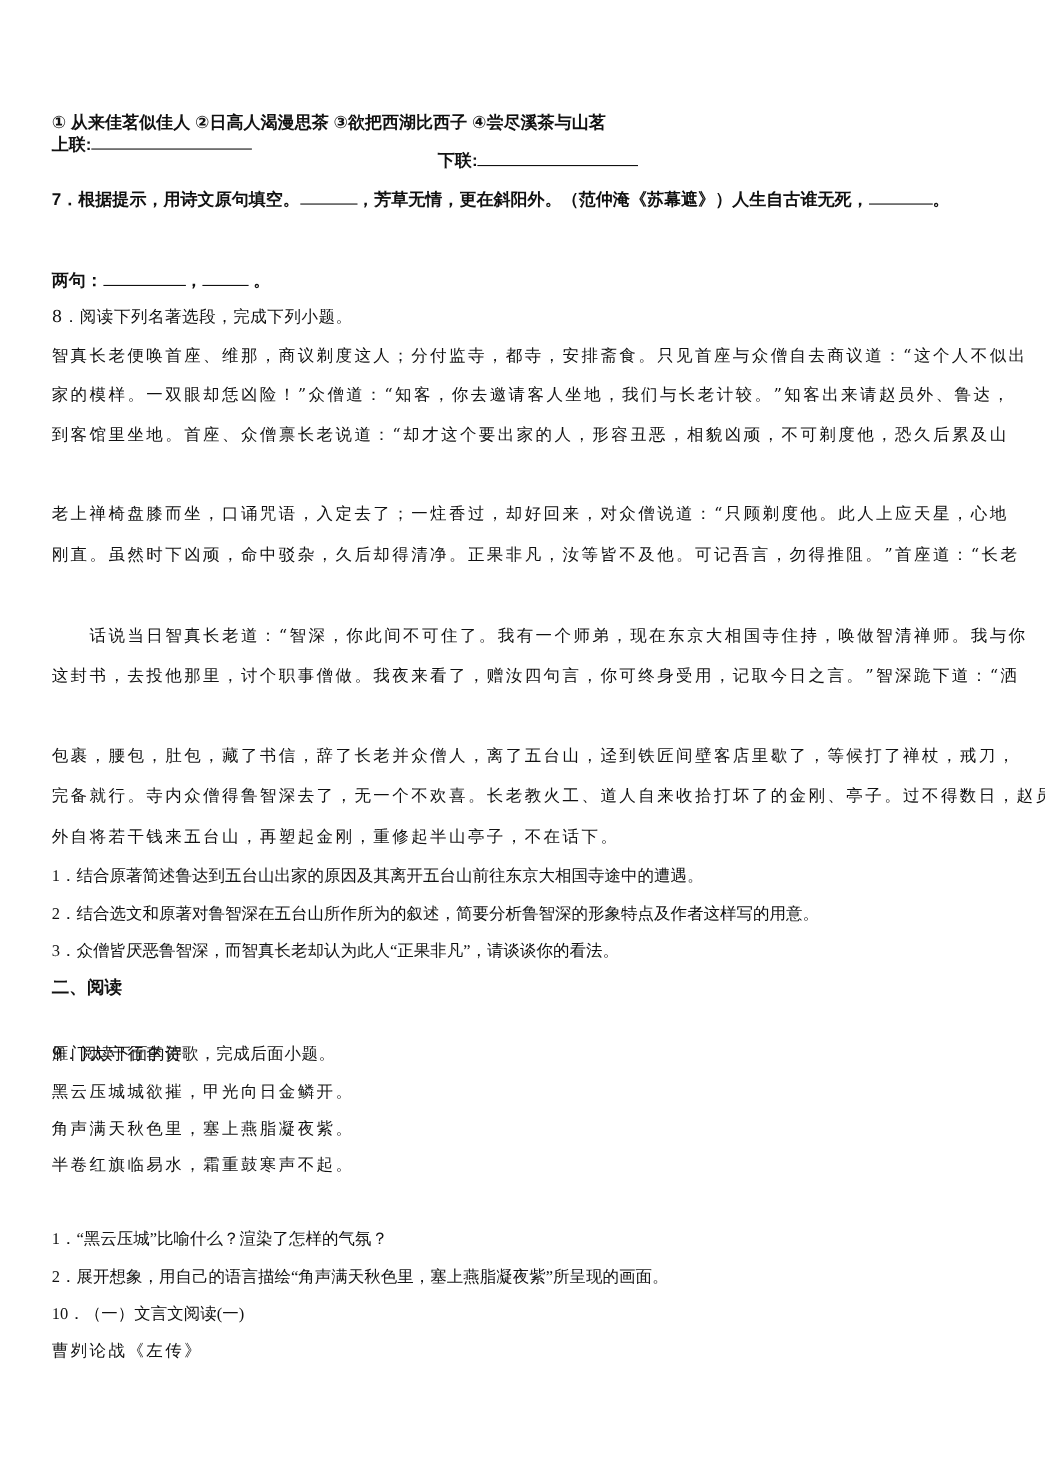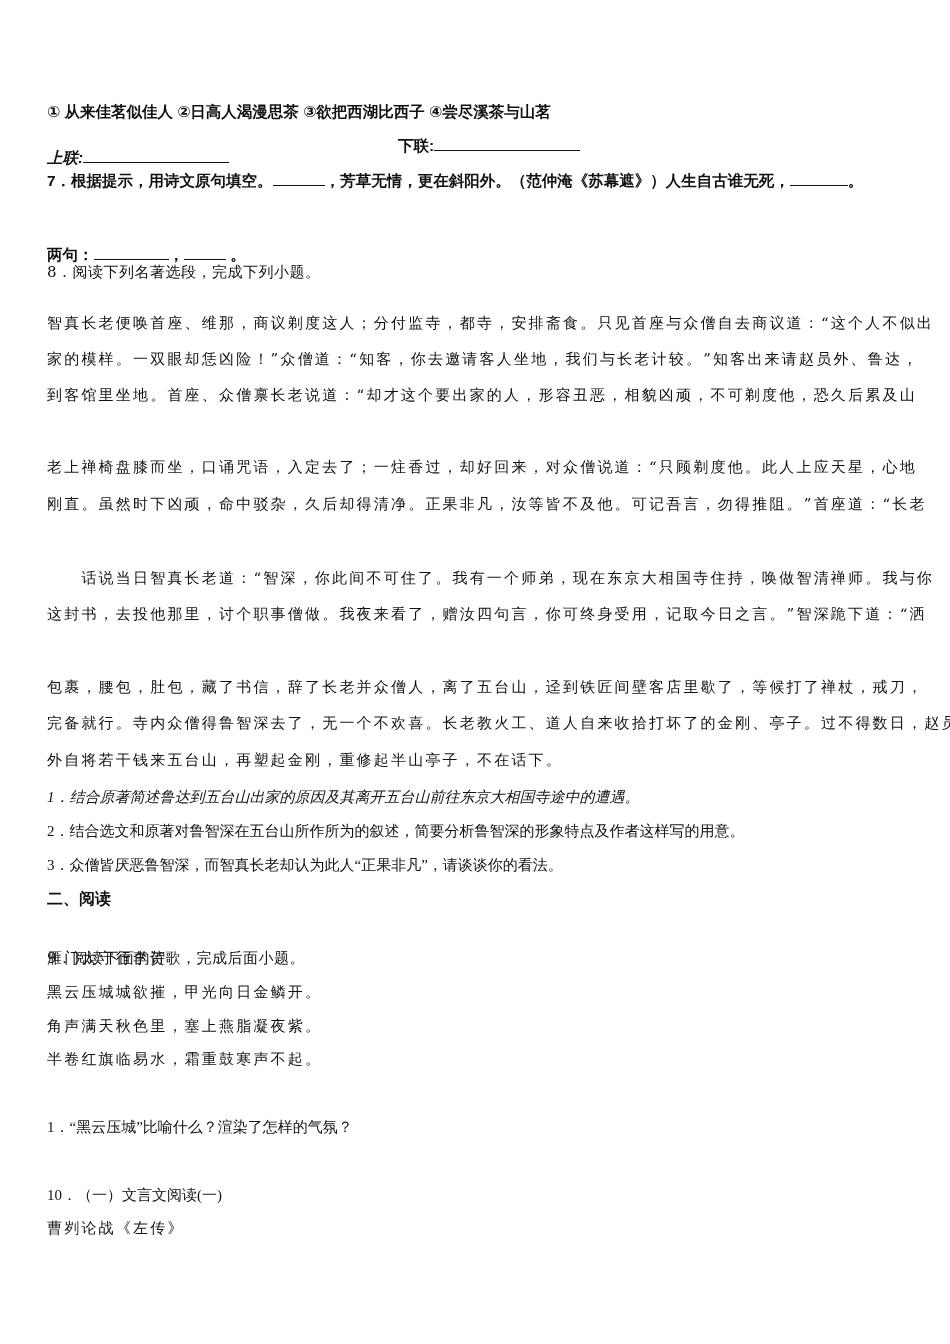--- a/index.html
+++ b/index.html
@@ -13,58 +13,59 @@
     .blank { display: inline-block; border-bottom: 1px solid #111; height: 14px; vertical-align: baseline; }
     .section-head { font-family: "Liberation Sans", "DejaVu Sans", sans-serif; font-weight: bold; font-size: 16px; }
   </style>
 </head>
 <body>
 
 <div class="page">
 
   <div class="line bold" style="top:102px;">① 从来佳茗似佳人 ②日高人渴漫思茶 ③欲把西湖比西子 ④尝尽溪茶与山茗</div>
 
-  <div class="line bold" style="top:148px;font-style:italic;">
+  <div class="line bold" style="top:121px;">
     <span>上联:</span><span class="blank" style="width:146px;"></span>
   </div>
   <div class="line bold" style="top:136px; left:398px;">
     <span>下联:</span><span class="blank" style="width:146px;"></span>
   </div>
 
   <div class="line bold" style="top:171px;">
     <span>7．根据提示，用诗文原句填空。</span><span class="blank" style="width:52px;"></span><span>，芳草无情，更在斜阳外。（范仲淹《苏幕遮》）人生自古谁无死，</span><span class="blank" style="width:58px;"></span><span>。</span>
   </div>
   <div class="line bold" style="top:245px;">
     <span>两句：</span><span class="blank" style="width:75px;"></span><span>，</span><span class="blank" style="width:42px;"></span><span> 。</span>
   </div>
 
-  <div class="line serif" style="top:262px; letter-spacing:0.5px;">8．阅读下列名著选段，完成下列小题。</div>
+  <div class="line serif" style="top:278px; letter-spacing:0.5px;">8．阅读下列名著选段，完成下列小题。</div>
 
   <div class="line serif justify" style="top:313px;">智真长老便唤首座、维那，商议剃度这人；分付监寺，都寺，安排斋食。只见首座与众僧自去商议道：“这个人不似出</div>
   <div class="line serif justify" style="top:349px;">家的模样。一双眼却恁凶险！”众僧道：“知客，你去邀请客人坐地，我们与长老计较。”知客出来请赵员外、鲁达，</div>
   <div class="line serif justify" style="top:385px;">到客馆里坐地。首座、众僧禀长老说道：“却才这个要出家的人，形容丑恶，相貌凶顽，不可剃度他，恐久后累及山</div>
   <div class="line serif justify" style="top:494px;">刚直。虽然时下凶顽，命中驳杂，久后却得清净。正果非凡，汝等皆不及他。可记吾言，勿得推阻。”首座道：“长老</div>
   <div class="line serif justify" style="top:457px;">老上禅椅盘膝而坐，口诵咒语，入定去了；一炷香过，却好回来，对众僧说道：“只顾剃度他。此人上应天星，心地</div>
 
   <div class="line serif justify" style="top:604px;">这封书，去投他那里，讨个职事僧做。我夜来看了，赠汝四句言，你可终身受用，记取今日之言。”智深跪下道：“洒</div>
   <div class="line serif justify" style="top:568px;">　　话说当日智真长老道：“智深，你此间不可住了。我有一个师弟，现在东京大相国寺住持，唤做智清禅师。我与你</div>
   <div class="line serif justify" style="top:677px;">包裹，腰包，肚包，藏了书信，辞了长老并众僧人，离了五台山，迳到铁匠间壁客店里歇了，等候打了禅杖，戒刀，</div>
   <div class="line serif justify" style="top:713px;">完备就行。寺内众僧得鲁智深去了，无一个不欢喜。长老教火工、道人自来收拾打坏了的金刚、亭子。过不得数日，赵员</div>
   <div class="line serif" style="top:750px;">外自将若干钱来五台山，再塑起金刚，重修起半山亭子，不在话下。</div>
 
-  <div class="line plain" style="top:787px;font-style:italic;">1．结合原著简述鲁达到五台山出家的原因及其离开五台山前往东京大相国寺途中的遭遇。</div>
+  <div class="line plain" style="top:787px;">1．结合原著简述鲁达到五台山出家的原因及其离开五台山前往东京大相国寺途中的遭遇。</div>
   <div class="line plain" style="top:821px;">2．结合选文和原著对鲁智深在五台山所作所为的叙述，简要分析鲁智深的形象特点及作者这样写的用意。</div>
   <div class="line plain" style="top:855px;">3．众僧皆厌恶鲁智深，而智真长老却认为此人“正果非凡”，请谈谈你的看法。</div>
 
   <div class="line section-head" style="top:889px;">二、阅读</div>
 
   <div class="line serif" style="top:914px; letter-spacing:0.5px;margin-top:34px;">9．阅读下面的诗歌，完成后面小题。</div>
   <div class="line serif" style="top:948px;">雁门太守行李贺</div>
   <div class="line serif" style="top:982px;">黑云压城城欲摧，甲光向日金鳞开。</div>
   <div class="line serif" style="top:1016px;">角声满天秋色里，塞上燕脂凝夜紫。</div>
   <div class="line serif" style="top:1049px;">半卷红旗临易水，霜重鼓寒声不起。</div>
 
   <div class="line plain" style="top:1117px;">1．“黑云压城”比喻什么？渲染了怎样的气氛？</div>
+  <div class="line plain" style="top:1151px;">2．展开想象，用自己的语言描绘“角声满天秋色里，塞上燕脂凝夜紫”所呈现的画面。</div>
 
   <div class="line plain" style="top:1185px;">10．（一）文言文阅读(一)</div>
   <div class="line serif" style="top:1218px;">曹刿论战《左传》</div>
 
 </div>
 
 </body></html>

